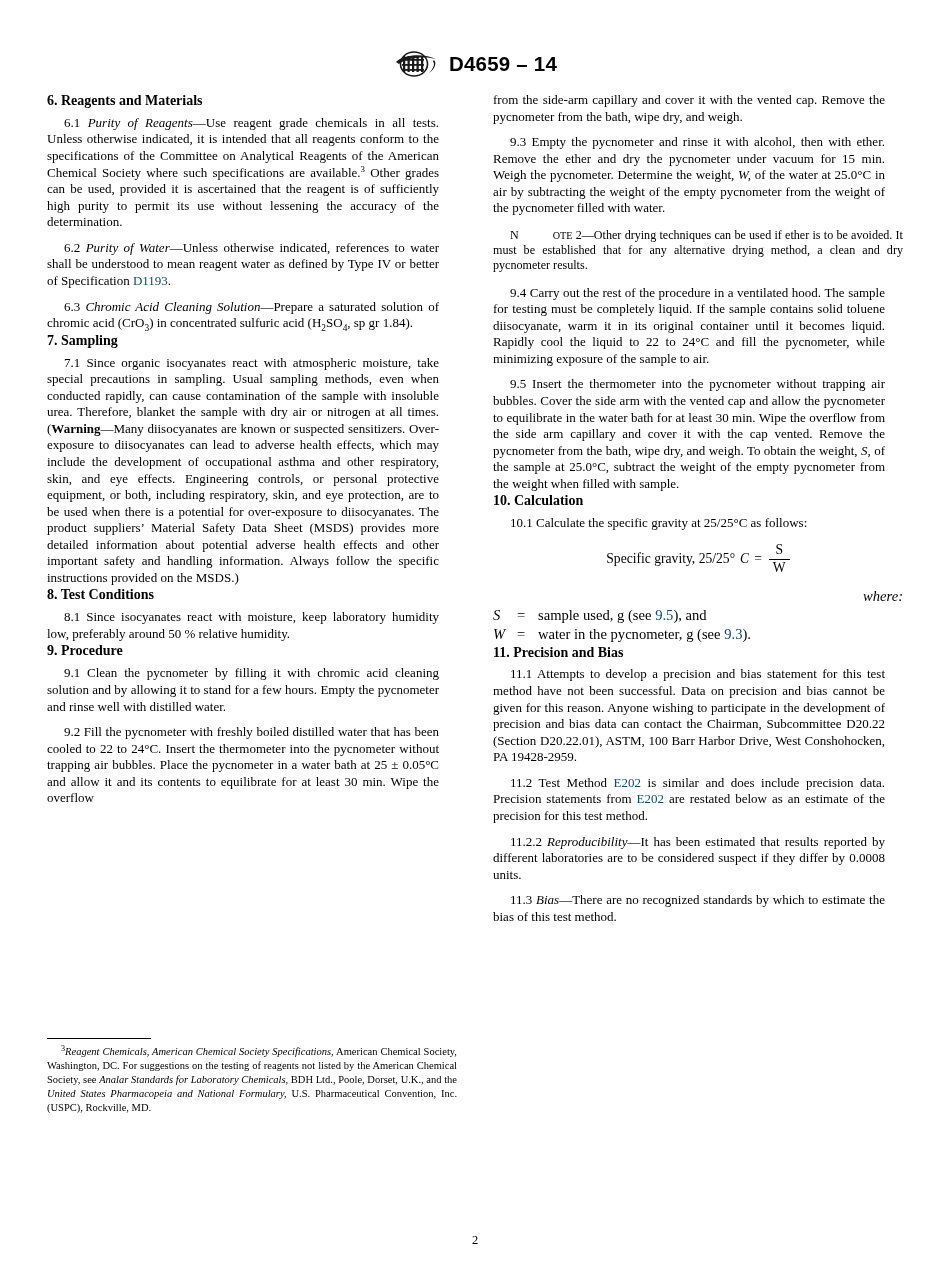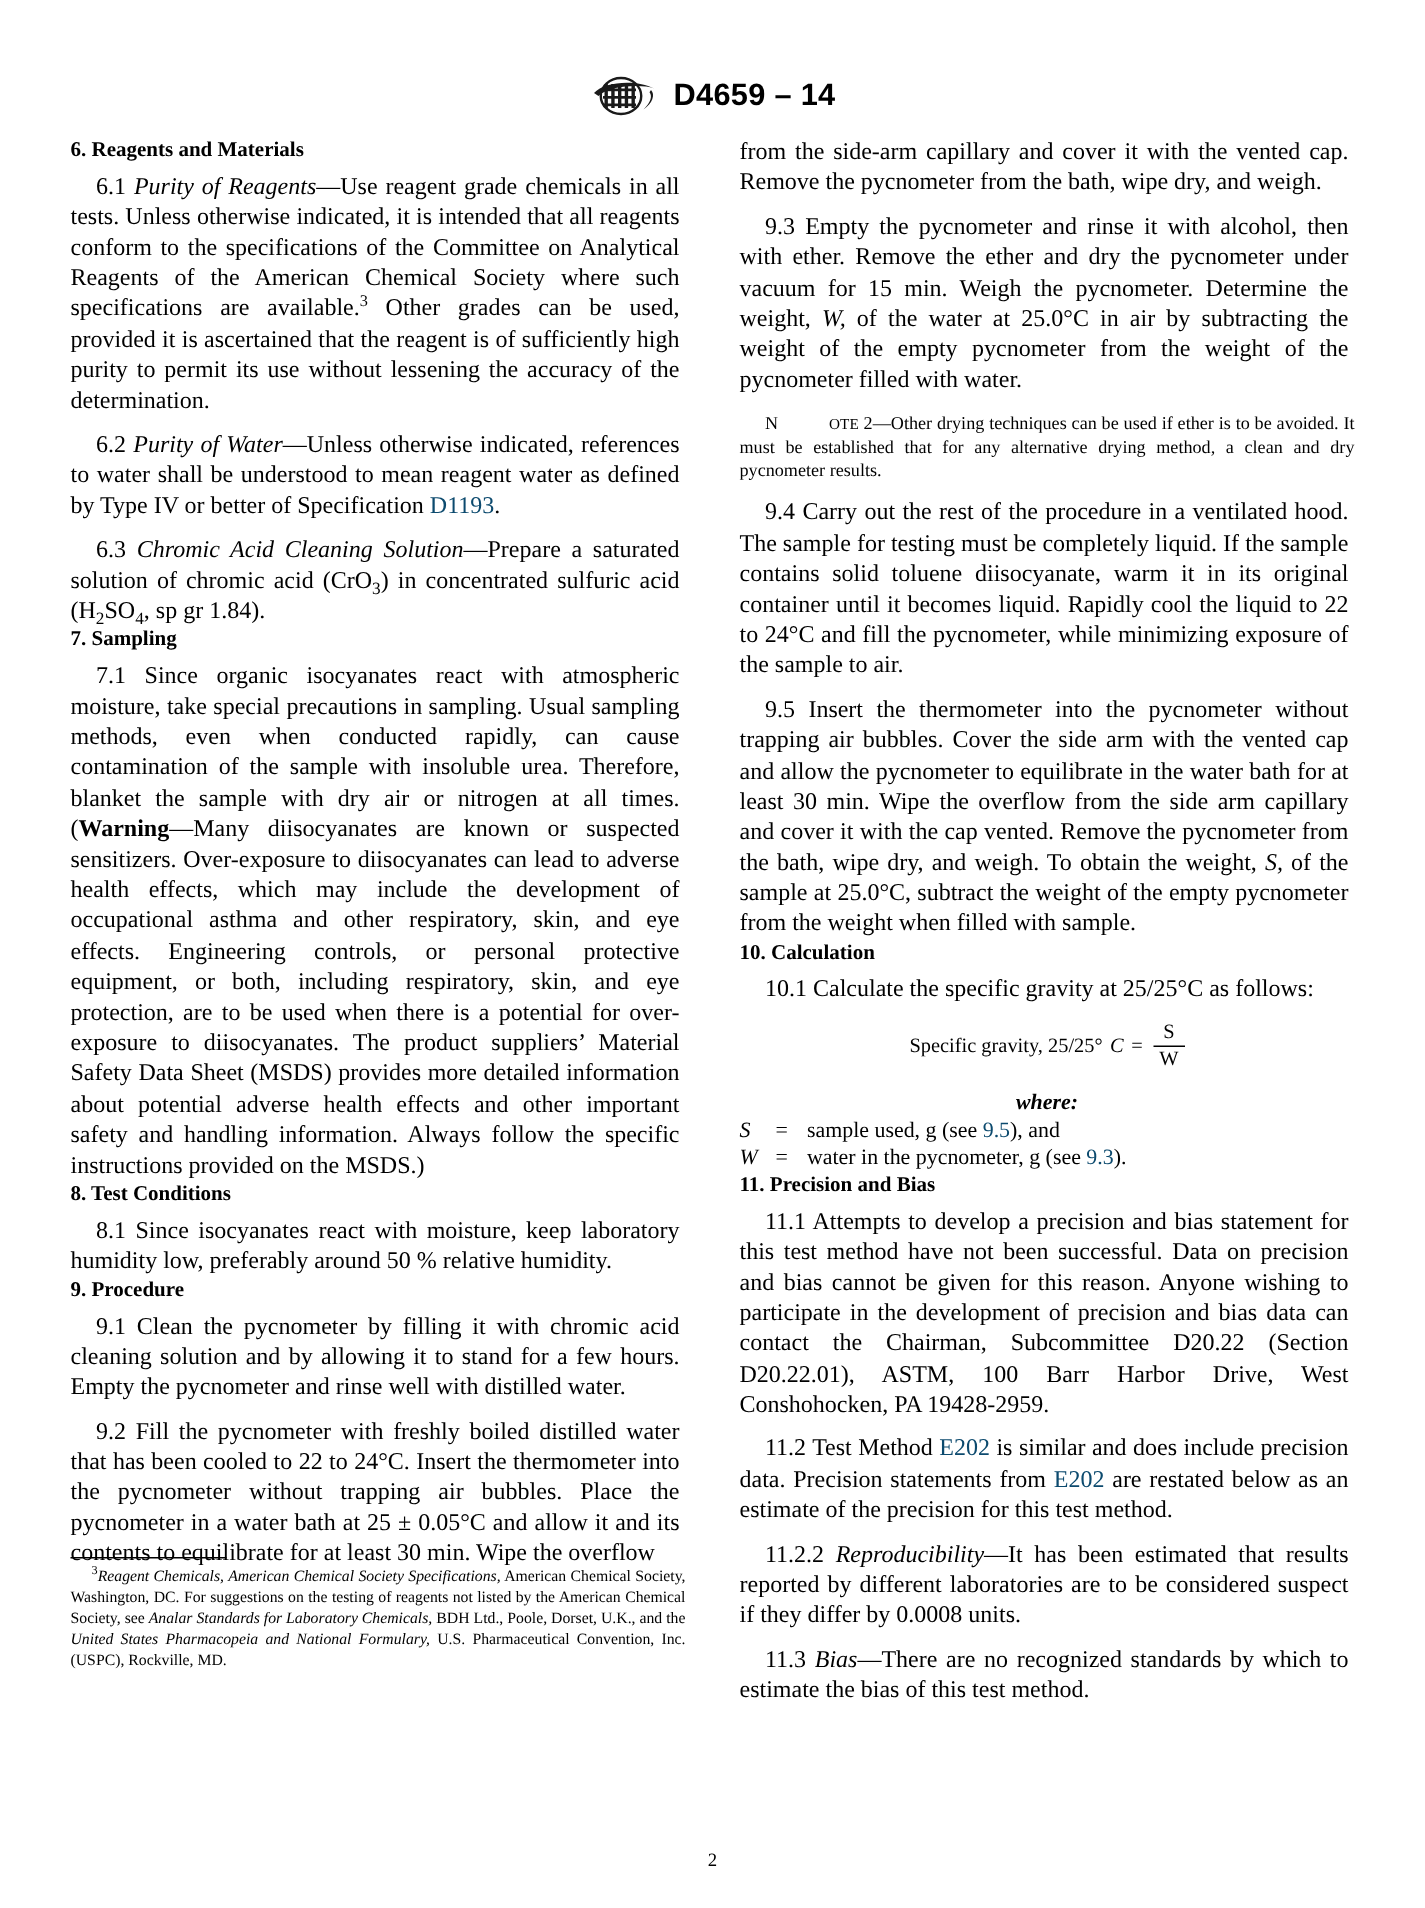--- a/index.html
+++ b/index.html
@@ -71,23 +71,23 @@
     font-weight: bold;
     margin: 0 0 2px 0;
     padding: 0;
     line-height: 1.28;
     font-family: "Liberation Serif", "DejaVu Serif", serif;
   }
   .sec-gap {
     margin-top: 13px;
   }
   p.para {
-    font-size: 16px;
+    font-size: 13px;
     line-height: 1.275;
-    margin: 0 4px 0 0;
+    margin: 0 18px 0 0;
     padding: 0;
     text-align: justify;
     text-justify: inter-word;
     text-indent: 17px;
     hyphens: none;
   }
   p.para + p.para {
     margin-top: 9px;
   }
   h2.section-title + p.para {
@@ -156,22 +156,21 @@
   .frac .den {
     border-top: 1px solid #000;
     padding: 1px 4px 0 4px;
   }
 
   .where-label {
     font-size: 14.6px;
     font-style: italic;
     margin: 13px 0 0 0;
     text-indent: 0;
-    text-align: center;
-    font-weight: bold;
+    text-align: right;
   }
   table.defs {
     border-collapse: collapse;
     font-size: 14.6px;
     margin: 1px 0 0 0;
     line-height: 1.28;
   }
   table.defs td {
     padding: 0 0 0 0;
     vertical-align: top;

